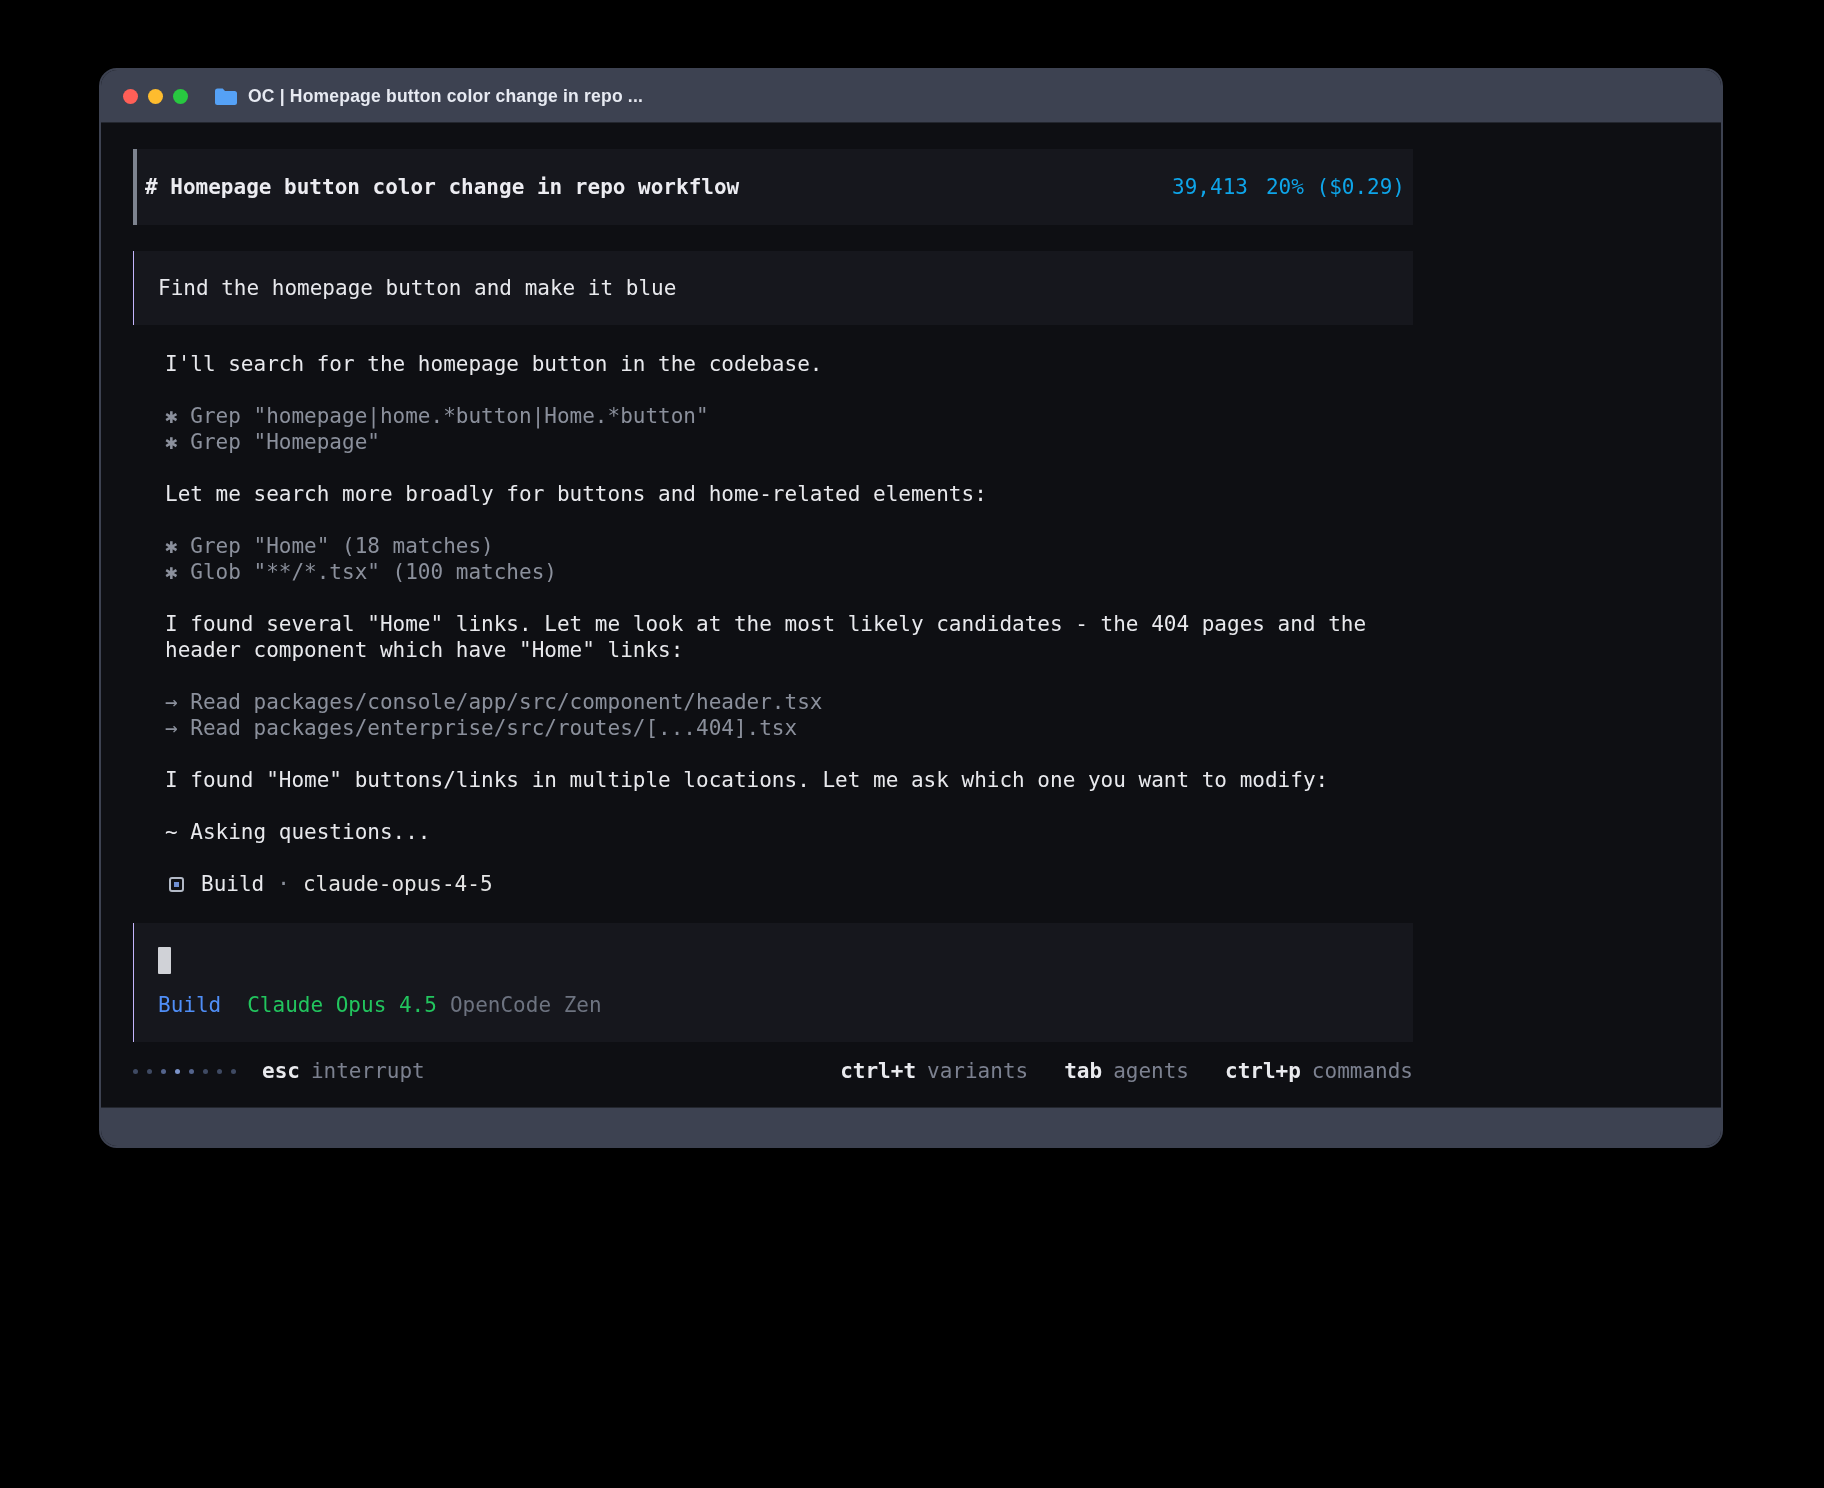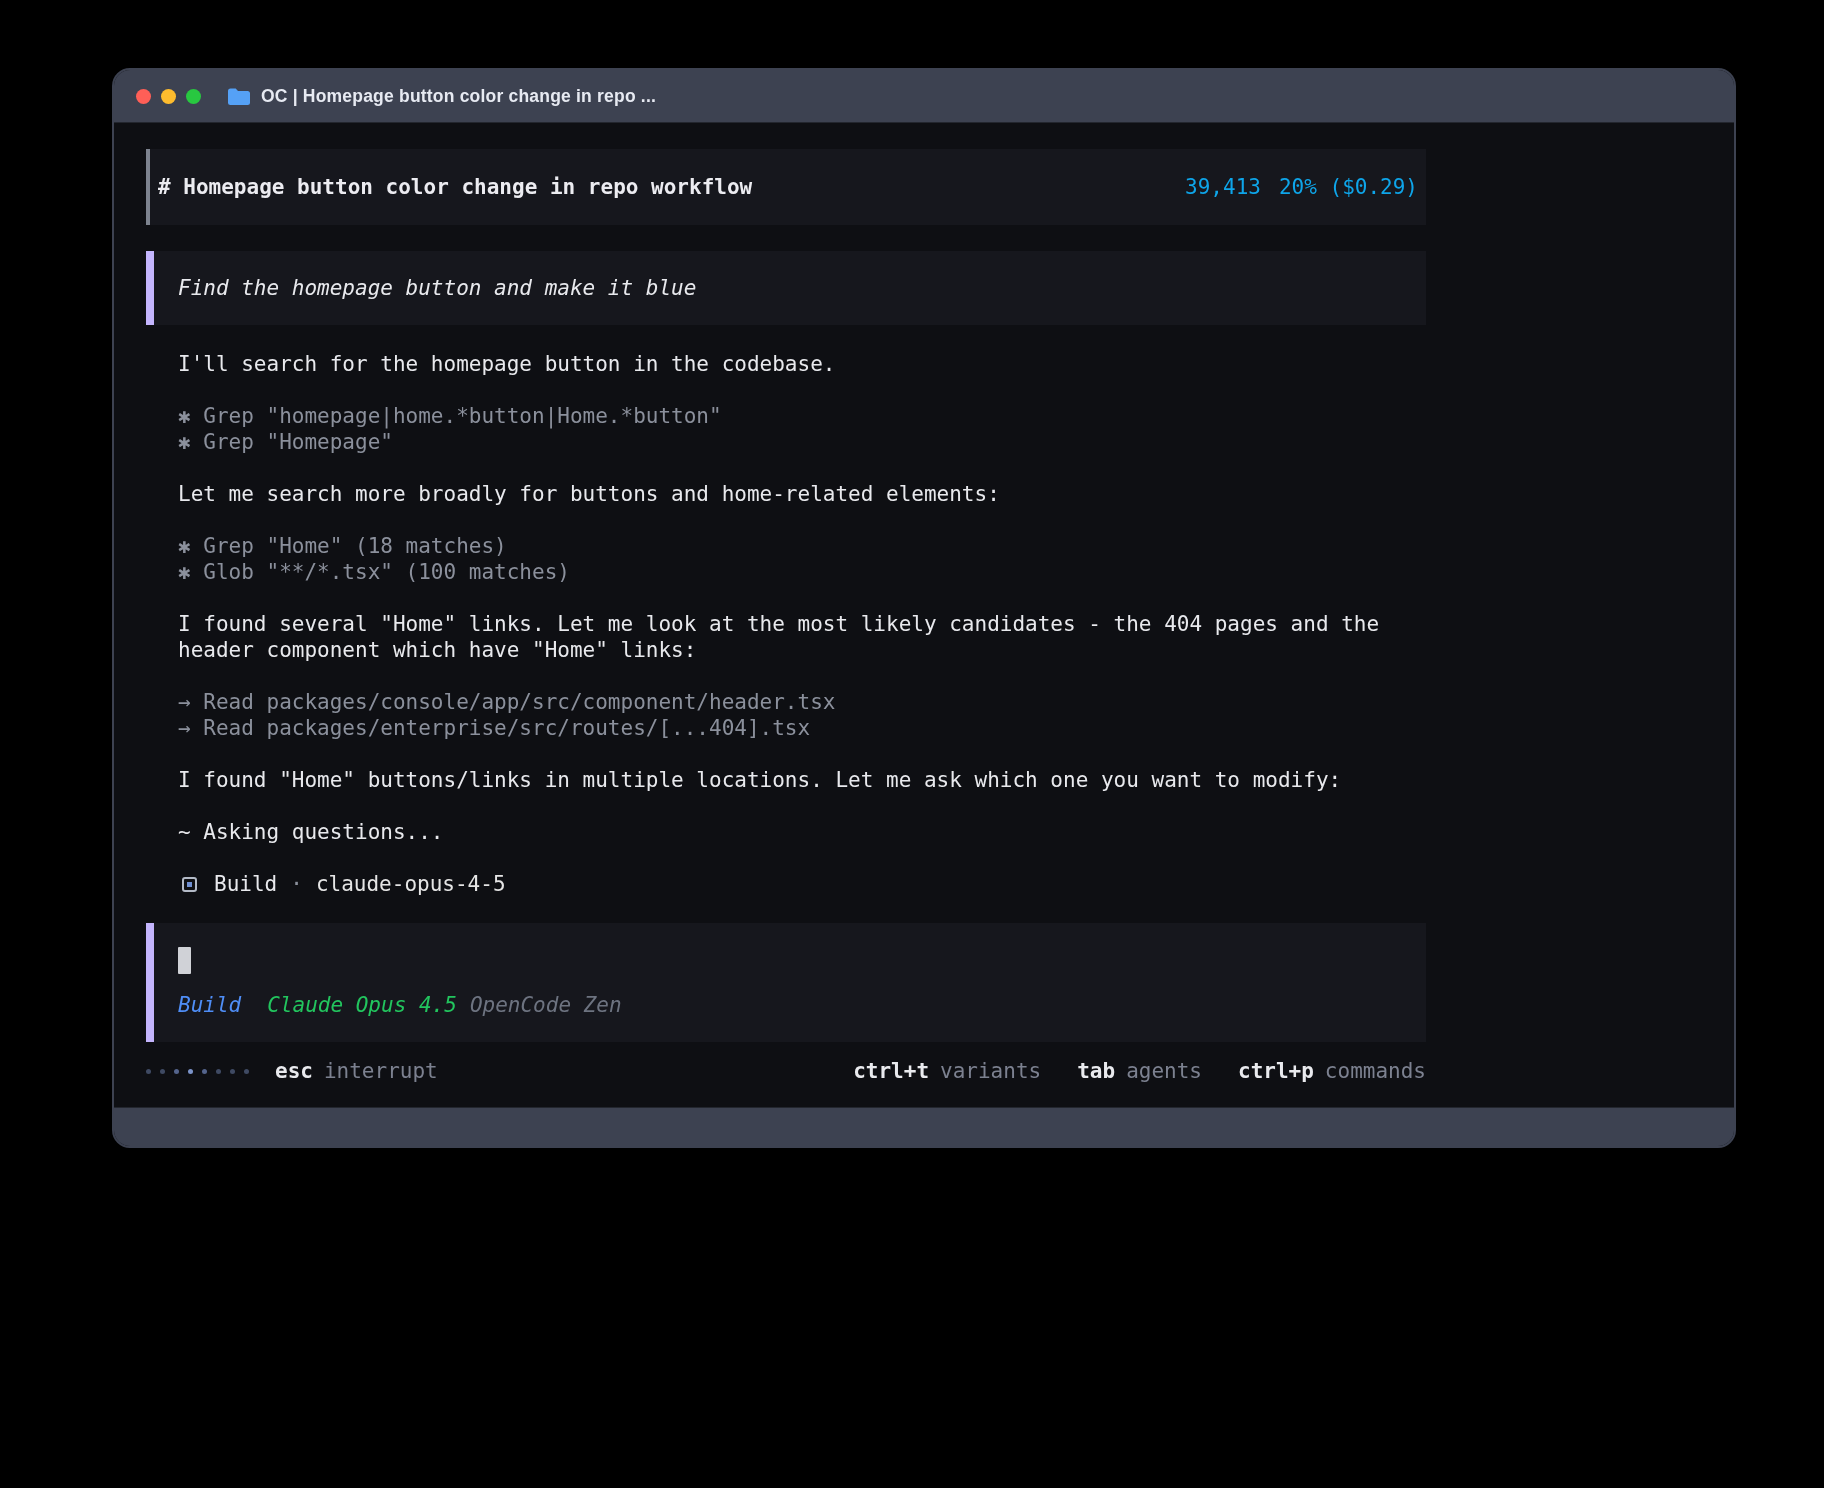--- a/index.html
+++ b/index.html
@@ -1,18 +1,18 @@
 <!DOCTYPE html>
 <html><head>
 <meta charset="utf-8">
 <style>
   html,body{margin:0;padding:0;background:#000;}
   body{width:1824px;height:1488px;position:relative;font-family:"DejaVu Sans Mono","DejaVu Sans",monospace;}
   .window{
-    position:absolute;left:112px;top:68px;width:1624px;height:1080px;
+    position:absolute;left:99px;top:68px;width:1624px;height:1080px;
     background:#0e0f13;border:2px solid #3d4251;border-radius:18px;
     overflow:hidden;box-sizing:border-box;
     display:flex;flex-direction:column;
   }
   
   .titlebar{
     height:52px;flex:0 0 52px;background:#3d4251;display:flex;align-items:center;
     padding:0 22px;border-bottom:1px solid #23262e;
   }
   .traffic{display:flex;gap:10px;align-items:center;}
@@ -24,21 +24,21 @@
   .wtitle{
     margin-left:11px;font-family:"Liberation Sans",sans-serif;font-weight:bold;
     font-size:17.5px;color:#e7eaf2;letter-spacing:.2px;white-space:nowrap;
   }
   
   .content{
     flex:1 1 auto;padding:26px 0 0 32px;color:#e8e9ed;font-size:21px;line-height:26px;
   }
   .panel{width:1280px;box-sizing:border-box;background:#16171d;}
   .gray-border{border-left:4px solid #7d838f;}
-  .blue-border{border-left:8px solid #c4b5fd;font-style:italic;}
+  .blue-border{border-left:1px solid #c4b5fd;}
   .session-header{
     display:flex;justify-content:space-between;align-items:center;
     padding:25px 8px;margin-bottom:26px;
   }
   .sh-title{font-weight:bold;color:#ececf1;white-space:nowrap;}
   .sh-stats{display:flex;gap:18px;color:#0ea5e9;white-space:nowrap;}
   .user-msg{padding:24px;margin-bottom:26px;}
   .chat{margin-left:32px;width:1248px;}
   .txt{margin:0 0 26px;color:#e8e9ed;}
   .tools{margin:0 0 26px;color:#8b909c;}

